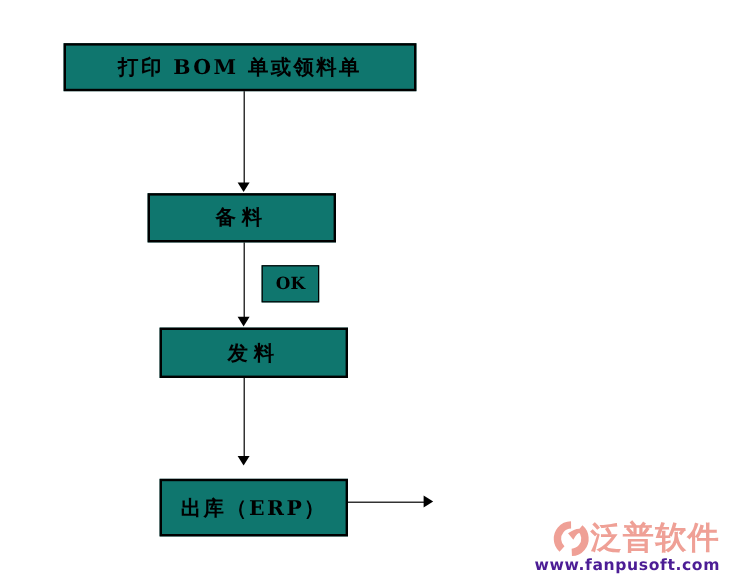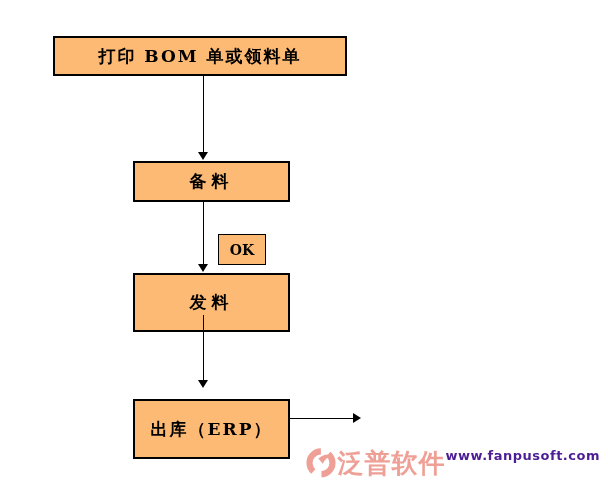--- a/index.html
+++ b/index.html
@@ -8,37 +8,37 @@
     width: 608px;
     height: 482px;
     background: #ffffff;
     overflow: hidden;
     font-family: "DejaVu Serif", serif;
   }
   
   .node {
     position: absolute;
     box-sizing: border-box;
-    background: #fdba74;
+    background: #0f766e;
     border: 2px solid #000000;
     display: flex;
     align-items: center;
     justify-content: center;
     font-weight: bold;
     font-size: 17px;
     color: #000000;
     letter-spacing: 2px;
     white-space: nowrap;
   }
   .node.thin { border-width: 1px; }
   #node-print-bom   { left: 53px;  top: 36px;  width: 294px; height: 40px; }
-  #node-prepare     { left: 133px; top: 161px; width: 157px; height: 41px; letter-spacing: 5px; }
-  #node-ok          { left: 218px; top: 234px; width: 48px;  height: 31px; font-size: 14px; letter-spacing: 0; }
-  #node-issue       { left: 133px; top: 273px; width: 157px; height: 59px; letter-spacing: 5px; text-align: right; }
-  #node-outbound    { left: 133px; top: 399px; width: 157px; height: 60px; }
+  #node-prepare     { left: 123px; top: 161px; width: 157px; height: 41px; letter-spacing: 5px; }
+  #node-ok          { left: 218px; top: 221px; width: 48px;  height: 31px; font-size: 14px; letter-spacing: 0; }
+  #node-issue       { left: 133px; top: 273px; width: 157px; height: 42px; letter-spacing: 5px; text-align: right; }
+  #node-outbound    { left: 133px; top: 399px; width: 157px; height: 48px; }
   #node-finance     { left: 373px; top: 399px; width: 137px; height: 53px; }
   
   .v-arrow { position: absolute; width: 11px; }
   .v-arrow .line {
     position: absolute; left: 5px; top: 0; bottom: 7px;
     width: 0; border-left: 1.5px solid #000000;
   }
   .v-arrow .head {
     position: absolute; left: 0; bottom: 0; width: 0; height: 0;
     border-left: 5.5px solid transparent;
@@ -59,22 +59,22 @@
     border-bottom: 5.5px solid transparent;
     border-left: 8px solid #000000;
   }
   #arrow-4 { left: 290px; top: 413px; width: 71px; }
   
   .logo {
     position: absolute;
     right: 8px;
     bottom: 4px;
     display: flex;
-    flex-direction: row;
-    align-items: flex-start;
+    flex-direction: column;
+    align-items: flex-end;
     line-height: 1;
   }
   .logo-row { display: flex; align-items: center; }
   .logo-icon { width: 30px; height: 32px; margin-right: 1px; margin-top: -2px; }
   .brand {
     color: #efa096;
     font-size: 26px;
     font-weight: bold;
     letter-spacing: 1px;
   }

